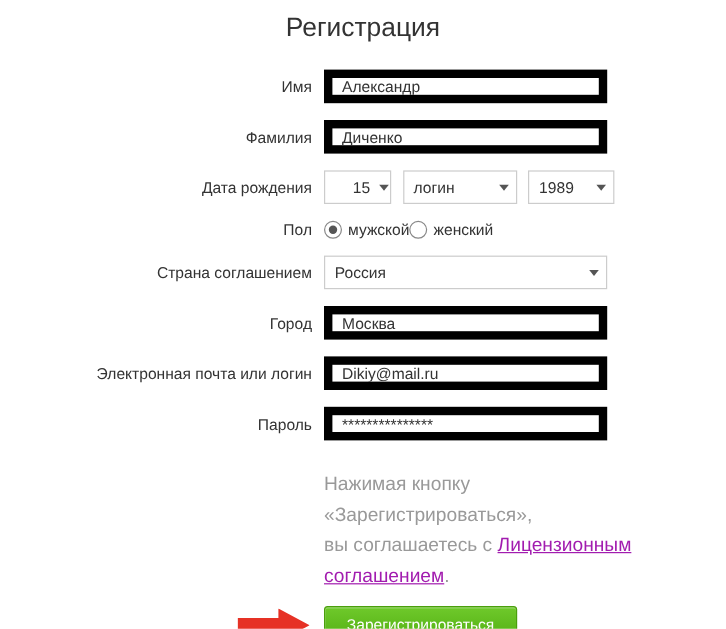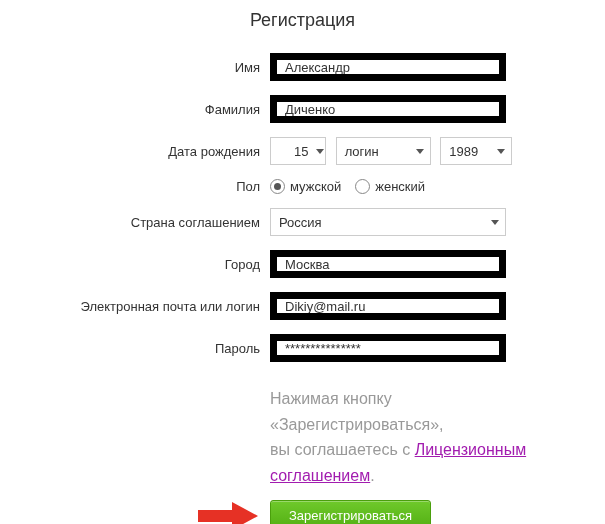--- a/index.html
+++ b/index.html
@@ -3,21 +3,21 @@
 <meta charset="utf-8">
 <style>
   html,body{margin:0;padding:0;}
   body{
     width:605px;height:524px;
     font-family:Arial,Helvetica,sans-serif;
     font-size:13px;color:#333;background:#fff;
   }
   .wrap{padding:10px 60px 0 60px;}
   .title{
-    text-align:center;font-size:18px;color:#333;
+    text-align:center;font-size:22px;color:#333;
     margin:0 0 22px 0;font-weight:normal;
   }
   .row{display:flex;align-items:center;margin-bottom:14px;}
   .lbl{
     width:200px;text-align:right;padding-right:10px;
     color:#333;font-size:13px;
   }
   .fld{flex:1;}
   input[type=text],input[type=password]{
     width:236px;height:28px;box-sizing:border-box;
@@ -32,21 +32,21 @@
   }
   .sel .caret{
     width:0;height:0;border-left:4px solid transparent;
     border-right:4px solid transparent;border-top:5px solid #555;
     margin-left:8px;
   }
   .sel.day{width:56px;margin-right:6px;padding-left:23px;}
   .sel.month{width:95px;margin-right:6px;}
   .sel.year{width:72px;}
   .sel.wide{width:236px;}
-  .radios{display:flex;gap:14px;}
+  .radios{display:flex;}
   .radio{display:inline-flex;align-items:center;gap:5px;font-size:13px;color:#333;cursor:pointer;}
   .rdot{
     width:13px;height:13px;border:1px solid #888;border-radius:50%;
     display:inline-flex;align-items:center;justify-content:center;background:#fff;
   }
   .rdot .inner{width:7px;height:7px;border-radius:50%;background:#555;}
   .agree{
     margin-left:210px;font-size:16px;color:#999;line-height:1.6;
     margin-top:24px;margin-bottom:12px;
   }

